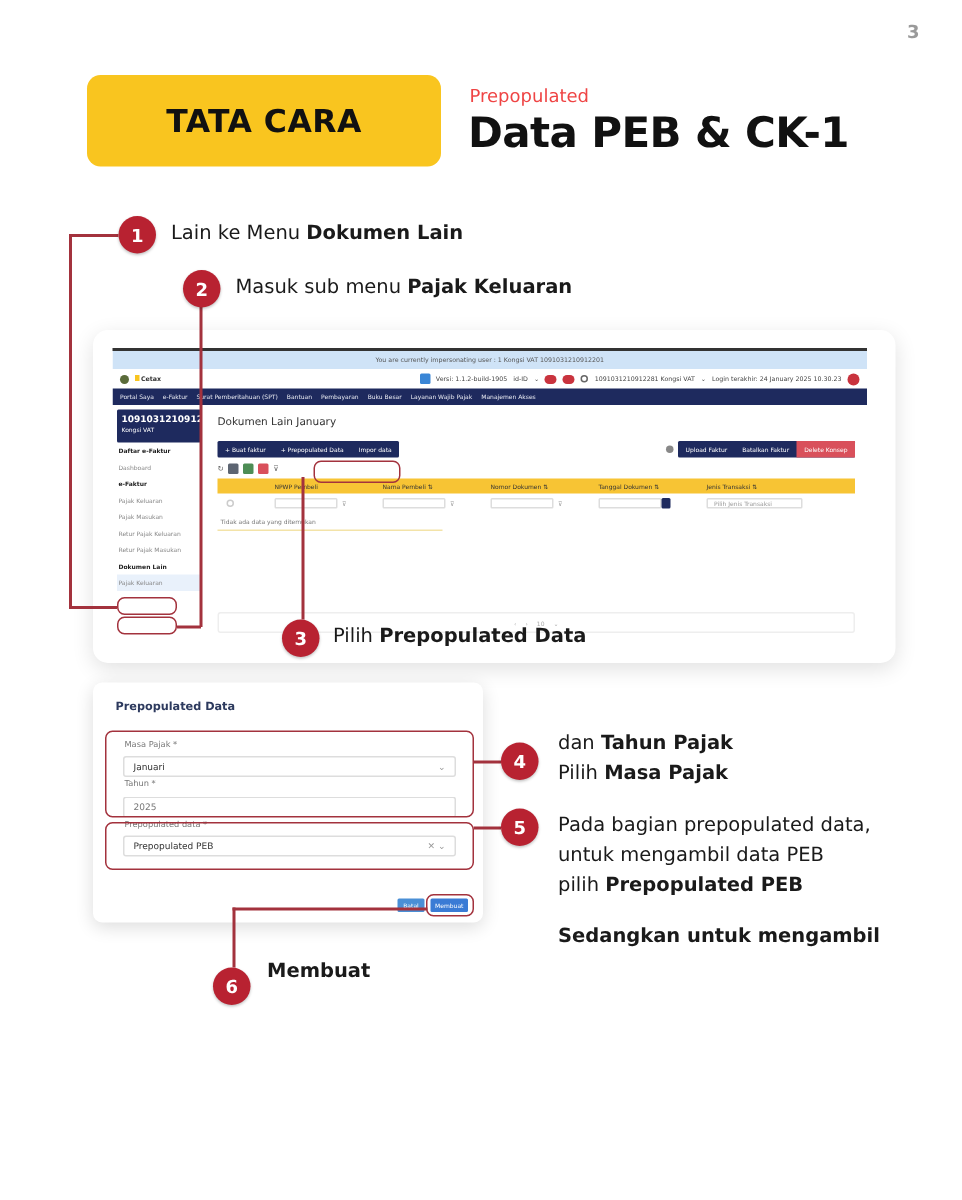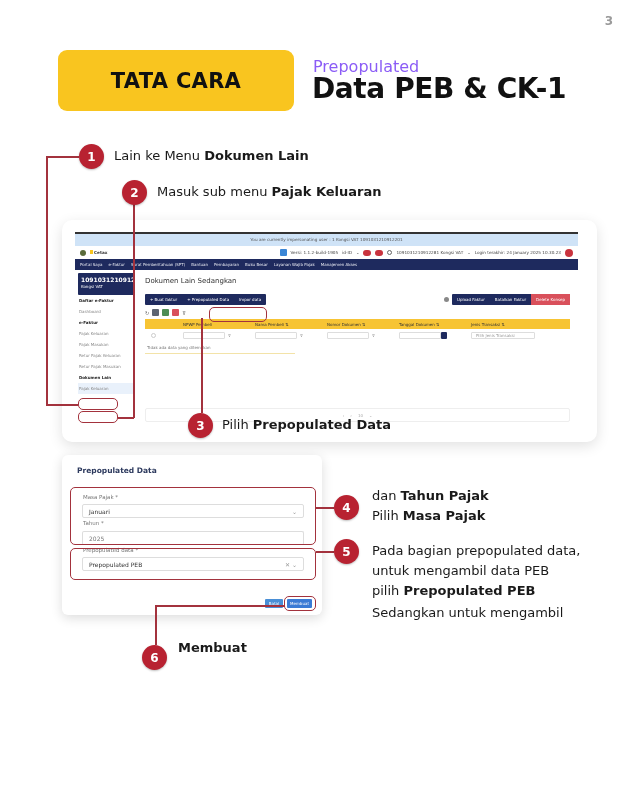--- a/index.html
+++ b/index.html
@@ -3,21 +3,21 @@
 <meta charset="utf-8">
 <style>
   * { box-sizing: border-box; margin: 0; padding: 0; }
   html, body { width: 641px; height: 800px; background: #ffffff; overflow: hidden; }
   body { position: relative; font-family: "DejaVu Sans", sans-serif; color: #111; }
 
   .page-number { position: absolute; right: 28px; top: 14px; font-size: 12px; color: #9a9a9a; font-weight: bold; }
 
   .hero-badge { position: absolute; left: 58px; top: 50px; width: 236px; height: 61px; background: #f9c51f; border-radius: 9px; display: flex; align-items: center; justify-content: center; }
   .hero-badge span { font-family: "DejaVu Sans", sans-serif; font-weight: bold; font-size: 21px; letter-spacing: 0.3px; color: #111; }
-  .hero-sub { position: absolute; left: 313px; top: 57px; font-size: 16px; color: #8b5cf6; }
+  .hero-sub { position: absolute; left: 313px; top: 57px; font-size: 12px; color: #ef4444; }
   .hero-title { position: absolute; left: 312px; top: 72px; font-size: 28px; font-weight: bold; color: #111; letter-spacing: -0.4px; }
 
   .step-badge { position: absolute; width: 25px; height: 25px; border-radius: 50%; background: #b82231; color: #fff; font-size: 12px; font-weight: bold; display: flex; align-items: center; justify-content: center; box-shadow: 0 1px 2px rgba(0,0,0,.25); z-index: 5; }
   .step-text { position: absolute; font-size: 13px; color: #1a1a1a; line-height: 20px; z-index: 5; }
   .step-text b { font-weight: bold; }
 
   .line { position: absolute; background: #a3323d; z-index: 4; }
 
   
   .card1 { position: absolute; left: 62px; top: 220px; width: 535px; height: 222px; background: #fff; border-radius: 10px; box-shadow: 0 4px 14px rgba(0,0,0,0.12); }
@@ -134,21 +134,21 @@
       <div class="side-item">Dashboard</div>
       <div class="side-item bold">e-Faktur</div>
       <div class="side-item">Pajak Keluaran</div>
       <div class="side-item">Pajak Masukan</div>
       <div class="side-item">Retur Pajak Keluaran</div>
       <div class="side-item">Retur Pajak Masukan</div>
       <div class="side-item bold">Dokumen Lain</div>
       <div class="side-item active">Pajak Keluaran</div>
     </div>
     <div class="main">
-      <div class="main-title">Dokumen Lain Sedangkan</div>
+      <div class="main-title">Dokumen Lain January</div>
       <div class="toolbar">
         <div class="btn-group">
           <div class="tbtn">+ Buat faktur</div>
           <div class="tbtn">+ Prepopulated Data</div>
           <div class="tbtn">Impor data</div>
         </div>
         <div class="right-group">
           <div class="info-circ"></div>
           <div class="btn-group">
             <div class="tbtn">Upload Faktur</div>
@@ -232,18 +232,18 @@
 <div class="step-badge" style="left:334px; top:495px;">4</div>
 <div class="step-text" style="left:372px; top:486px;">
   <div><span>dan </span><b>Tahun Pajak</b></div>
   <div><span>Pilih </span><b>Masa Pajak</b></div>
 </div>
 <div class="step-badge" style="left:334px; top:539px;">5</div>
 <div class="step-text" style="left:372px; top:541px;">
   <div>Pada bagian prepopulated data,</div>
   <div>untuk mengambil data PEB</div>
   <div><span>pilih </span><b>Prepopulated PEB</b></div>
-  <div style="margin-top:2px;">Sedangkan untuk mengambil</div>
+  <div style="margin-top:14px;font-weight:bold;">Sedangkan untuk mengambil</div>
 </div>
 <div class="step-badge" style="left:142px; top:645px;">6</div>
 <div class="step-text" style="left:178px; top:638px;">
   <div><b>Membuat</b></div>
 </div>
 
 </body></html>

